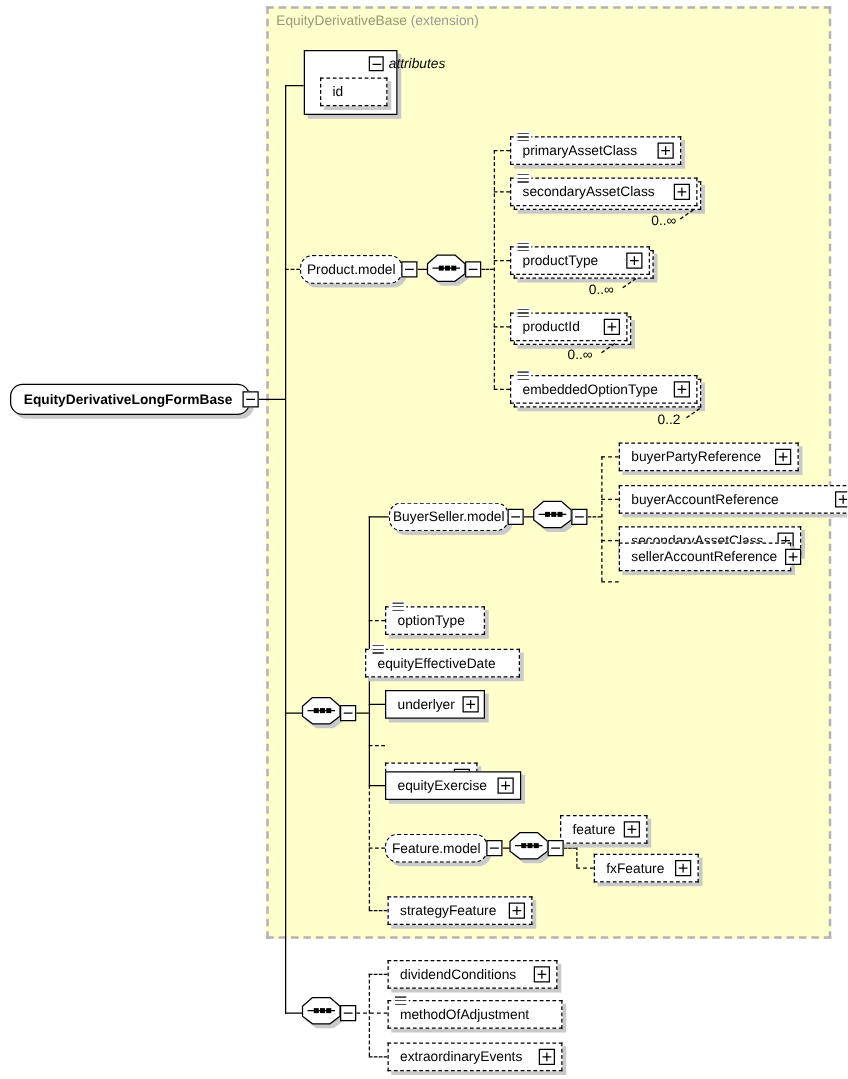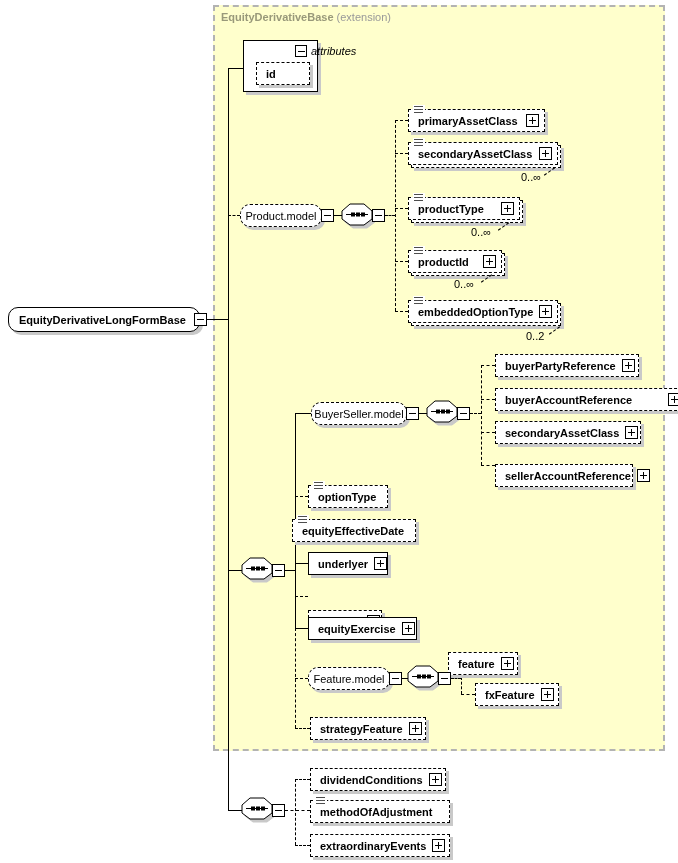--- a/index.html
+++ b/index.html
@@ -2,32 +2,32 @@
 <html><head>
 <meta charset="utf-8">
 <style>
   html,body{margin:0;padding:0;background:#fff;}
   .canvas{position:relative;width:678px;height:863px;background:#fff;overflow:hidden;
           font-family:"Liberation Sans",sans-serif;font-size:11px;color:#000;}
   
   .region{position:absolute;left:213px;top:5px;width:452px;height:746px;
           background:#ffffcc;border:2px dashed #b3b3b3;box-sizing:border-box;z-index:0;}
   .region-title{position:absolute;left:221px;top:11px;z-index:1;white-space:nowrap;}
-  .region-title .tname{font-weight:bold;color:#99997a;}
+  .region-title .tname{font-weight:normal;color:#99997a;}
   .region-title .tkind{color:#999999;}
   
   .hl,.hd,.vl,.vd{position:absolute;z-index:1;}
   .hl{height:1px;background:#000;}
   .hd{height:0;border-top:1px dashed #000;}
   .vl{width:1px;background:#000;}
   .vd{width:0;border-left:1px dashed #000;}
   
   .box{position:absolute;z-index:2;height:23px;box-sizing:border-box;background:#fff;
        border:1px solid #000;box-shadow:3px 3px 0 #c9c9c9;display:flex;align-items:center;
-       justify-content:space-between;padding:0 5px 0 9px;white-space:nowrap;font-weight:bold;}
+       justify-content:space-between;padding:0 5px 0 9px;white-space:nowrap;font-weight:normal;}
   .dash{border-style:dashed;}
   .noshadow{box-shadow:none;}
   .ghost{position:absolute;z-index:1;box-sizing:border-box;background:#fff;
          border:1px dashed #000;box-shadow:3px 3px 0 #c9c9c9;}
   .grp{position:absolute;z-index:2;height:23px;box-sizing:border-box;background:#fff;
        border:1px dashed #000;border-radius:10px;box-shadow:3px 3px 0 #c9c9c9;
        display:flex;align-items:center;justify-content:center;white-space:nowrap;font-weight:normal;}
   .rootbox{position:absolute;z-index:2;height:25px;box-sizing:border-box;background:#fff;
        border:1px solid #000;border-radius:10px;box-shadow:3px 3px 0 #c9c9c9;
        display:flex;align-items:center;padding:0 10px;white-space:nowrap;font-weight:bold;}
@@ -203,21 +203,21 @@
     <span class="pm plus inline"></span>
   </div>
   <div class="box dash" style="left:495px;top:388px;width:192px">
     <span>buyerAccountReference</span>
     <span class="pm plus inline"></span>
   </div>
   <div class="box dash" style="left:495px;top:421px;width:146px">
     <span>secondaryAssetClass</span>
     <span class="pm plus inline"></span>
   </div>
-  <div class="box dash" style="left:495px;top:464px;width:138px">
+  <div class="box dash" style="left:495px;top:434px;width:138px">
     <span>sellerAccountReference</span>
     <span class="pm plus inline"></span>
   </div>
 
   <div class="box dash" style="left:308px;top:485px;width:80px">
     <span class="ticon"></span>
     <span>optionType</span>
   </div>
   <div class="box dash" style="left:292px;top:519px;width:124px">
     <span class="ticon"></span>

